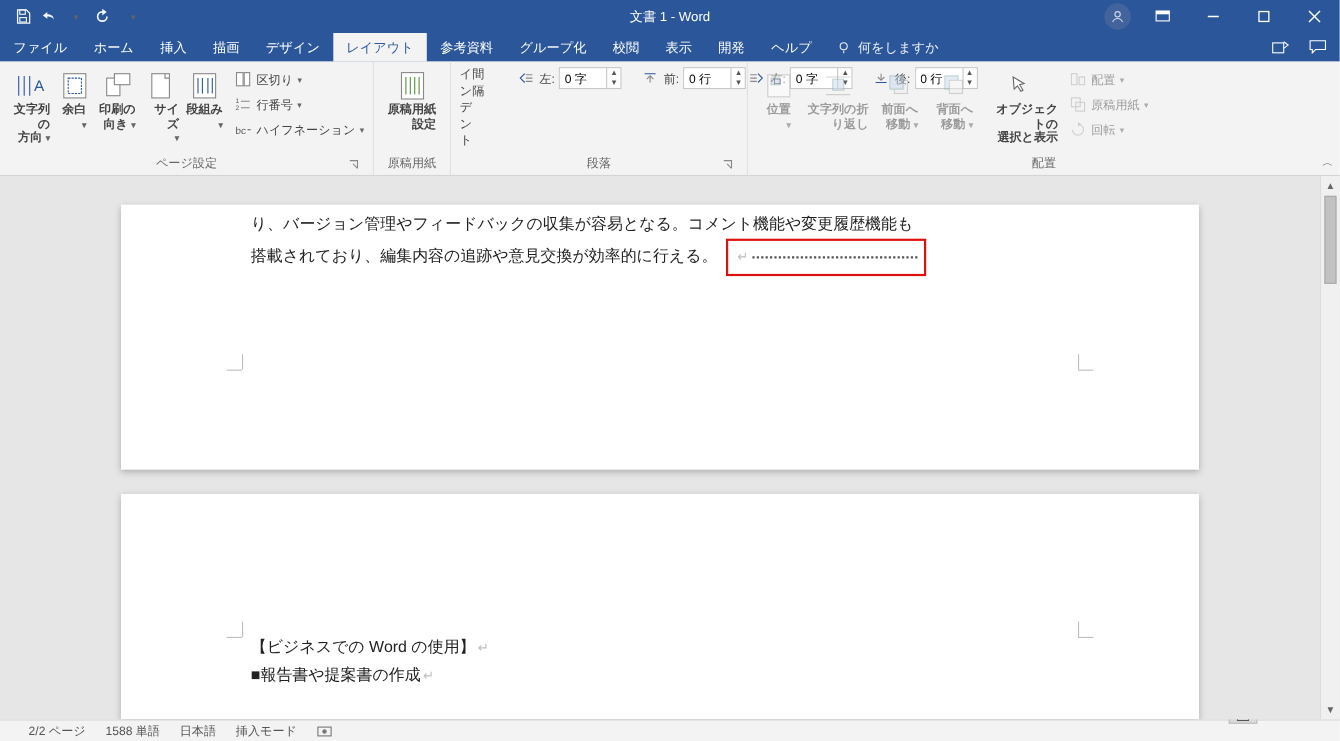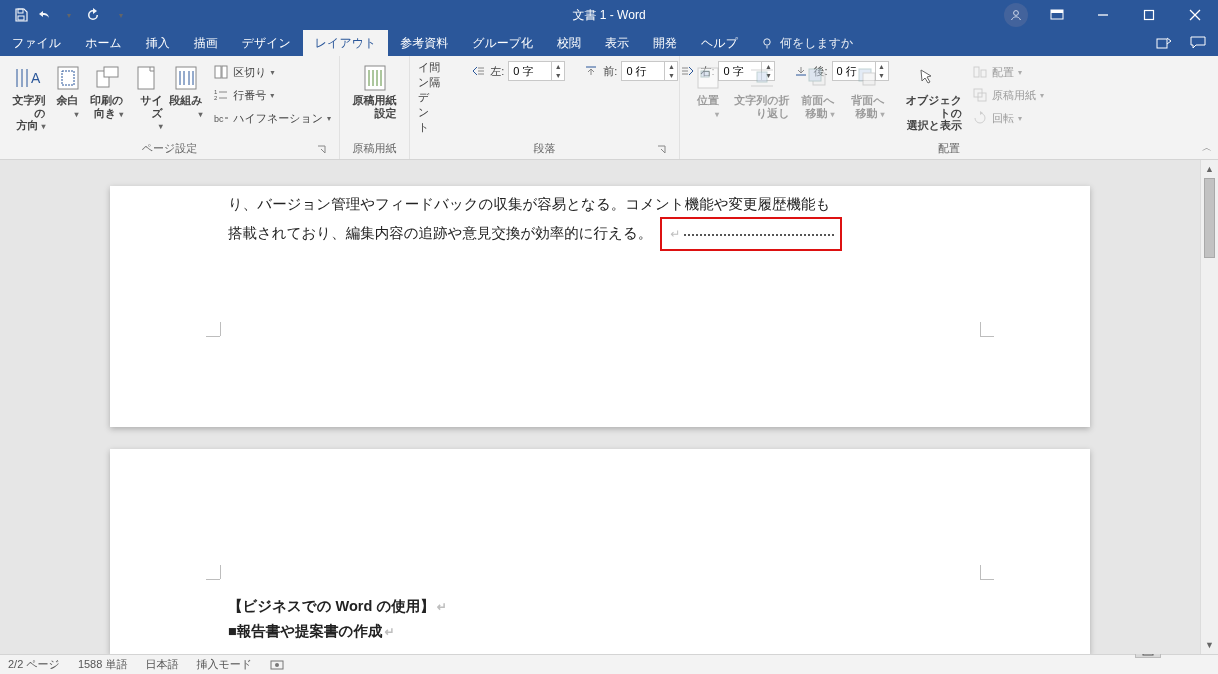--- a/index.html
+++ b/index.html
@@ -58,21 +58,21 @@
   .cm { position:absolute; width:14px; height:14px; }
   .cm span.h { position:absolute; background:#bdbdbd; height:1px; width:14px; }
   .cm span.v { position:absolute; background:#bdbdbd; width:1px; height:14px; }
 
   .body-text { position: absolute; left: 118px; right: 118px; line-height: 1.75; }
   .ret { color:#bfbfbf; font-size:12px; margin-left:2px; }
   .section-break { display:inline-block; border:2.5px solid #d11; padding:2px 6px; margin-left:4px; vertical-align:middle; }
   .section-break .dots { display:inline-block; width:150px; border-top:2px dotted #555; vertical-align:middle; }
 
   
-  .statusbar { height: 20px; background: #f3f3f3; border-top: 1px solid #d4d4d4; display:flex; align-items:center; font-size:11px; color:#555; padding: 0 8px; gap:18px; }
+  .statusbar { height: 20px; background: #f3f3f3; border-top: 1px solid #d4d4d4; display:flex; align-items:center; font-size:11px; color:#555; padding: 0 26px; gap:18px; }
   .statusbar .right { margin-left:auto; display:flex; align-items:center; gap:20px;flex-direction:column; }
   .view-btn { width:26px; height:16px; display:flex; align-items:center; justify-content:center; border:1px solid transparent; cursor:pointer; }
   .view-btn.active { background:#d9d9d9; border-color:#bcbcbc; }
   .zoom-slider { display:flex; align-items:center; gap:6px; }
   .slider-track { width:100px; height:4px; background:#c8c8c8; position:relative; cursor:pointer; }
   .slider-thumb { position:absolute; top:-4px; width:8px; height:12px; background:#6b6b6b; }
 
   svg { display:block; }
 </style>
 </head>
@@ -488,21 +488,21 @@
 
     <div class="page page2">
       <div class="cm" style="left:96px; top:116px;">
           <span class="h" style="top:14px;"></span>
           <span class="v" style="left:14px;"></span>
         </div>
       <div class="cm" style="right:96px; top:116px;">
           <span class="h" style="top:14px;"></span>
           <span class="v" style="left:0;"></span>
         </div>
-      <div class="body-text" style="top:145px;font-weight:bold;">
+      <div class="body-text" style="top:128px;">
         <div><span>【ビジネスでの Word の使用】</span><span class="ret">↵</span></div>
         <div><span>■報告書や提案書の作成</span><span class="ret">↵</span></div>
       </div>
     </div>
   </div>
 
   <div class="scrollbar-v">
     <div class="arrow" style="top:0;">▲</div>
     <div class="track">
         <div class="thumb" style="top:0; height:80px;"></div>

